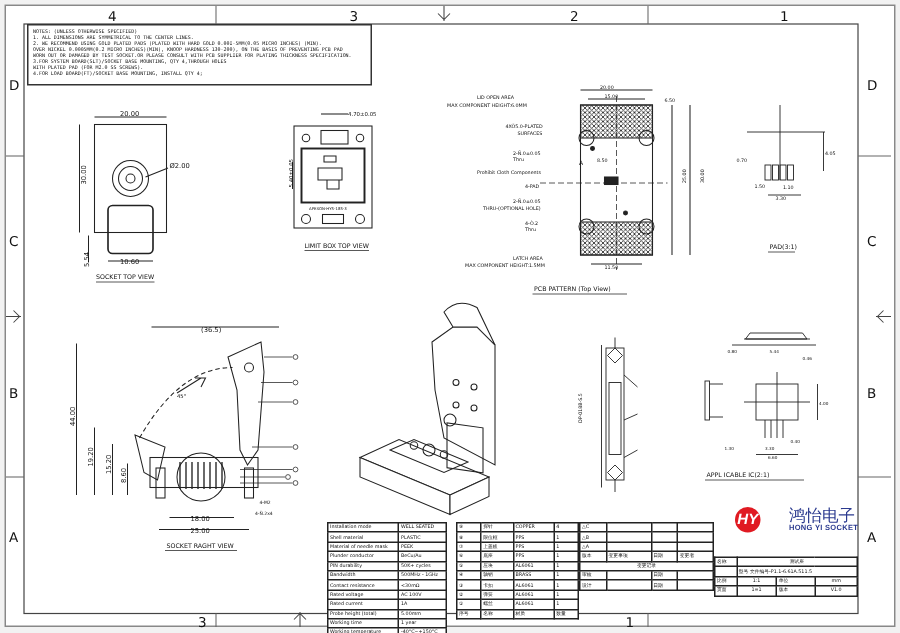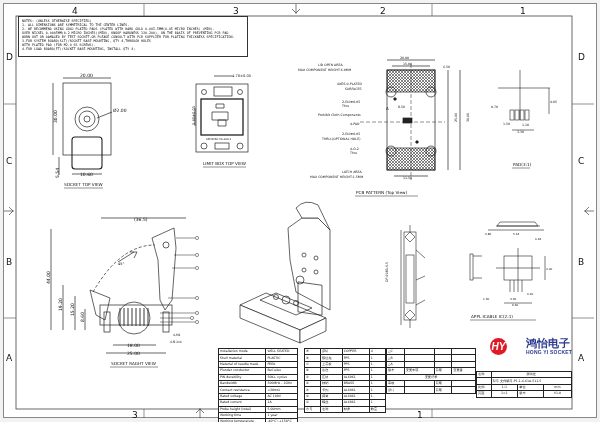--- a/index.html
+++ b/index.html
@@ -7,21 +7,21 @@
   .sheet{position:absolute;left:3px;top:3px;width:592px;height:413px;background:#fff;border:1px solid #888;}
   svg{position:absolute;left:0;top:0;}
   .t{font-family:"DejaVu Sans",sans-serif;fill:#111;}
   .cap{font-family:"DejaVu Sans",sans-serif;fill:#111;font-size:4.2px;}
   .notes{position:absolute;left:18px;top:16px;width:230px;height:41px;border:1px solid #333;background:#fff;font-family:"DejaVu Sans Mono",monospace;font-size:3.3px;line-height:4px;color:#111;padding:2px 3px;box-sizing:border-box;overflow:hidden;}
   .notes div{white-space:nowrap;}
   .tb{position:absolute;border-collapse:collapse;font-family:"DejaVu Sans",sans-serif;font-size:3.2px;color:#111;background:#fff;}
   .tb td{border:0.6px solid #222;padding:0 1px;height:5.4px;line-height:5px;white-space:nowrap;overflow:hidden;}
   .logo{position:absolute;left:490px;top:335px;width:90px;height:22px;display:flex;align-items:center;gap:19px;}
   .logo .mark{width:17px;height:17px;border-radius:50%;background:#e01a22;color:#fff;font-family:"Liberation Sans",sans-serif;font-weight:bold;font-style:italic;font-size:10px;display:flex;align-items:center;justify-content:center;}
-  .logo .cn{font-family:"DejaVu Sans",sans-serif;font-weight:bold;font-size:11px;color:#2b3a8f;line-height:11px;}
+  .logo .cn{font-family:"DejaVu Sans",sans-serif;font-weight:normal;font-size:11px;color:#2b3a8f;line-height:11px;}
   .logo .en{font-family:"Liberation Sans",sans-serif;font-weight:bold;font-size:5px;color:#2b3a8f;letter-spacing:0.2px;}
 </style>
 </head>
 <body>
 
 <div class="sheet"></div>
 
 <svg width="600" height="422" viewBox="0 0 600 422">
 
   <rect x="16" y="16" width="556" height="393" fill="none" stroke="#444" stroke-width="0.8"></rect>

